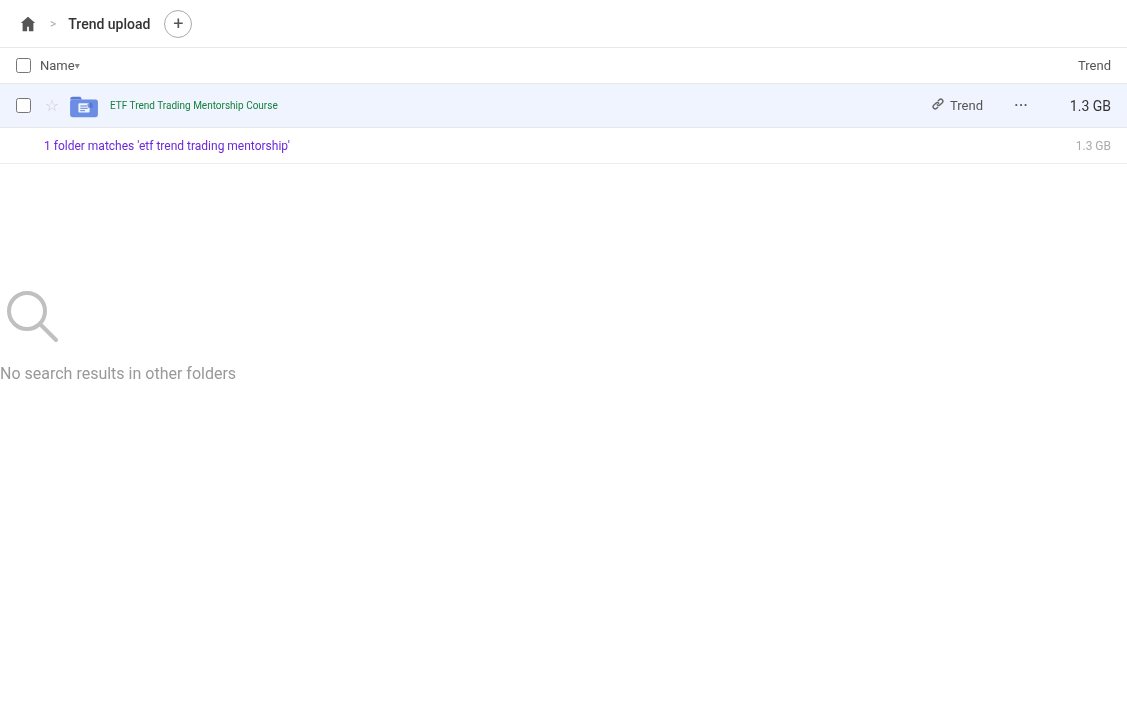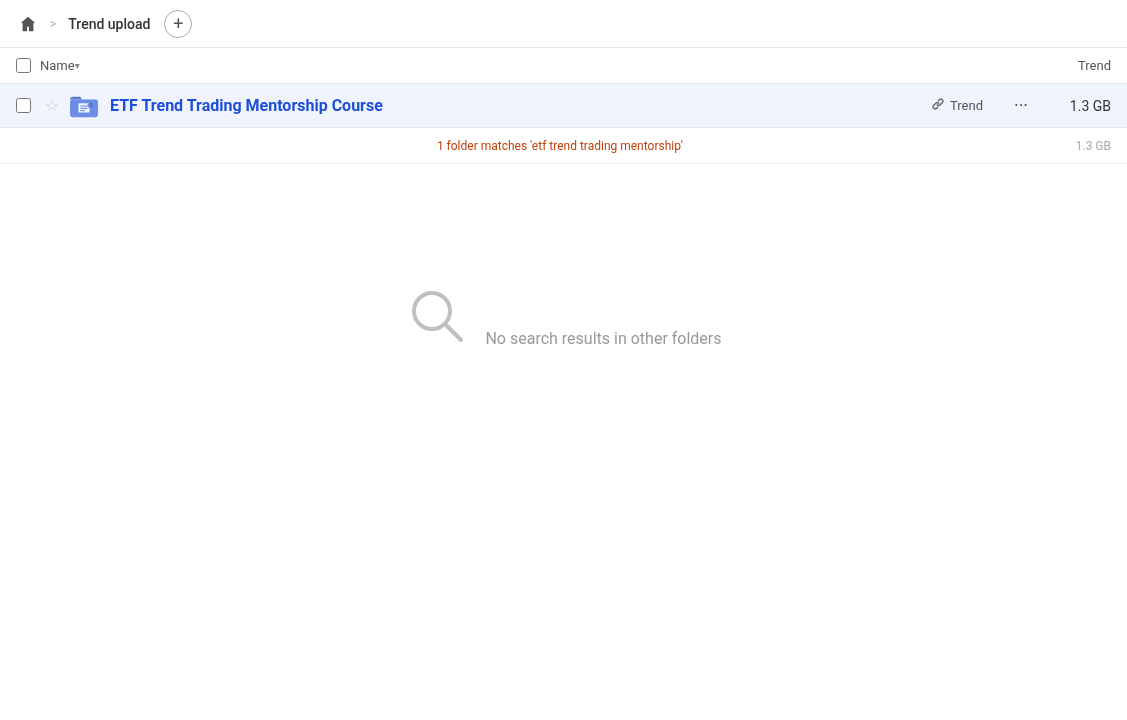--- a/index.html
+++ b/index.html
@@ -141,26 +141,25 @@
       justify-content: center;
     }
 
     .folder-icon-svg {
       width: 30px;
       height: 26px;
     }
 
     .file-name {
       flex: 1;
-      font-size: 16px;
-      color: #1d4ed8;
+      font-size: 10px;
+      color: #15803d;
       white-space: nowrap;
       overflow: hidden;
       text-overflow: ellipsis;
-      font-weight: bold;
     }
 
     .shared-badge {
       display: flex;
       align-items: center;
       gap: 5px;
       color: #555;
       font-size: 13px;
       margin-right: 16px;
       cursor: pointer;
@@ -198,34 +197,33 @@
       display: flex;
       align-items: center;
       height: 36px;
       padding: 0 16px 0 44px;
       border-bottom: 1px solid #eeeeee;
     }
 
     .search-info-text {
       flex: 1;
       font-size: 12px;
-      color: #c2410c;
-      text-align: center;
+      color: #6d28d9;
     }
 
     .search-info-size {
       font-size: 12px;
       color: #aaa;
     }
 
     
     .empty-state {
       display: flex;
-      flex-direction: row;
-      align-items: flex-end;
+      flex-direction: column;
+      align-items: flex-start;
       justify-content: center;
       padding-top: 120px;
       gap: 16px;
     }
 
     .search-empty-icon {
       width: 64px;
       height: 64px;
       color: #c0c0c0;
     }

